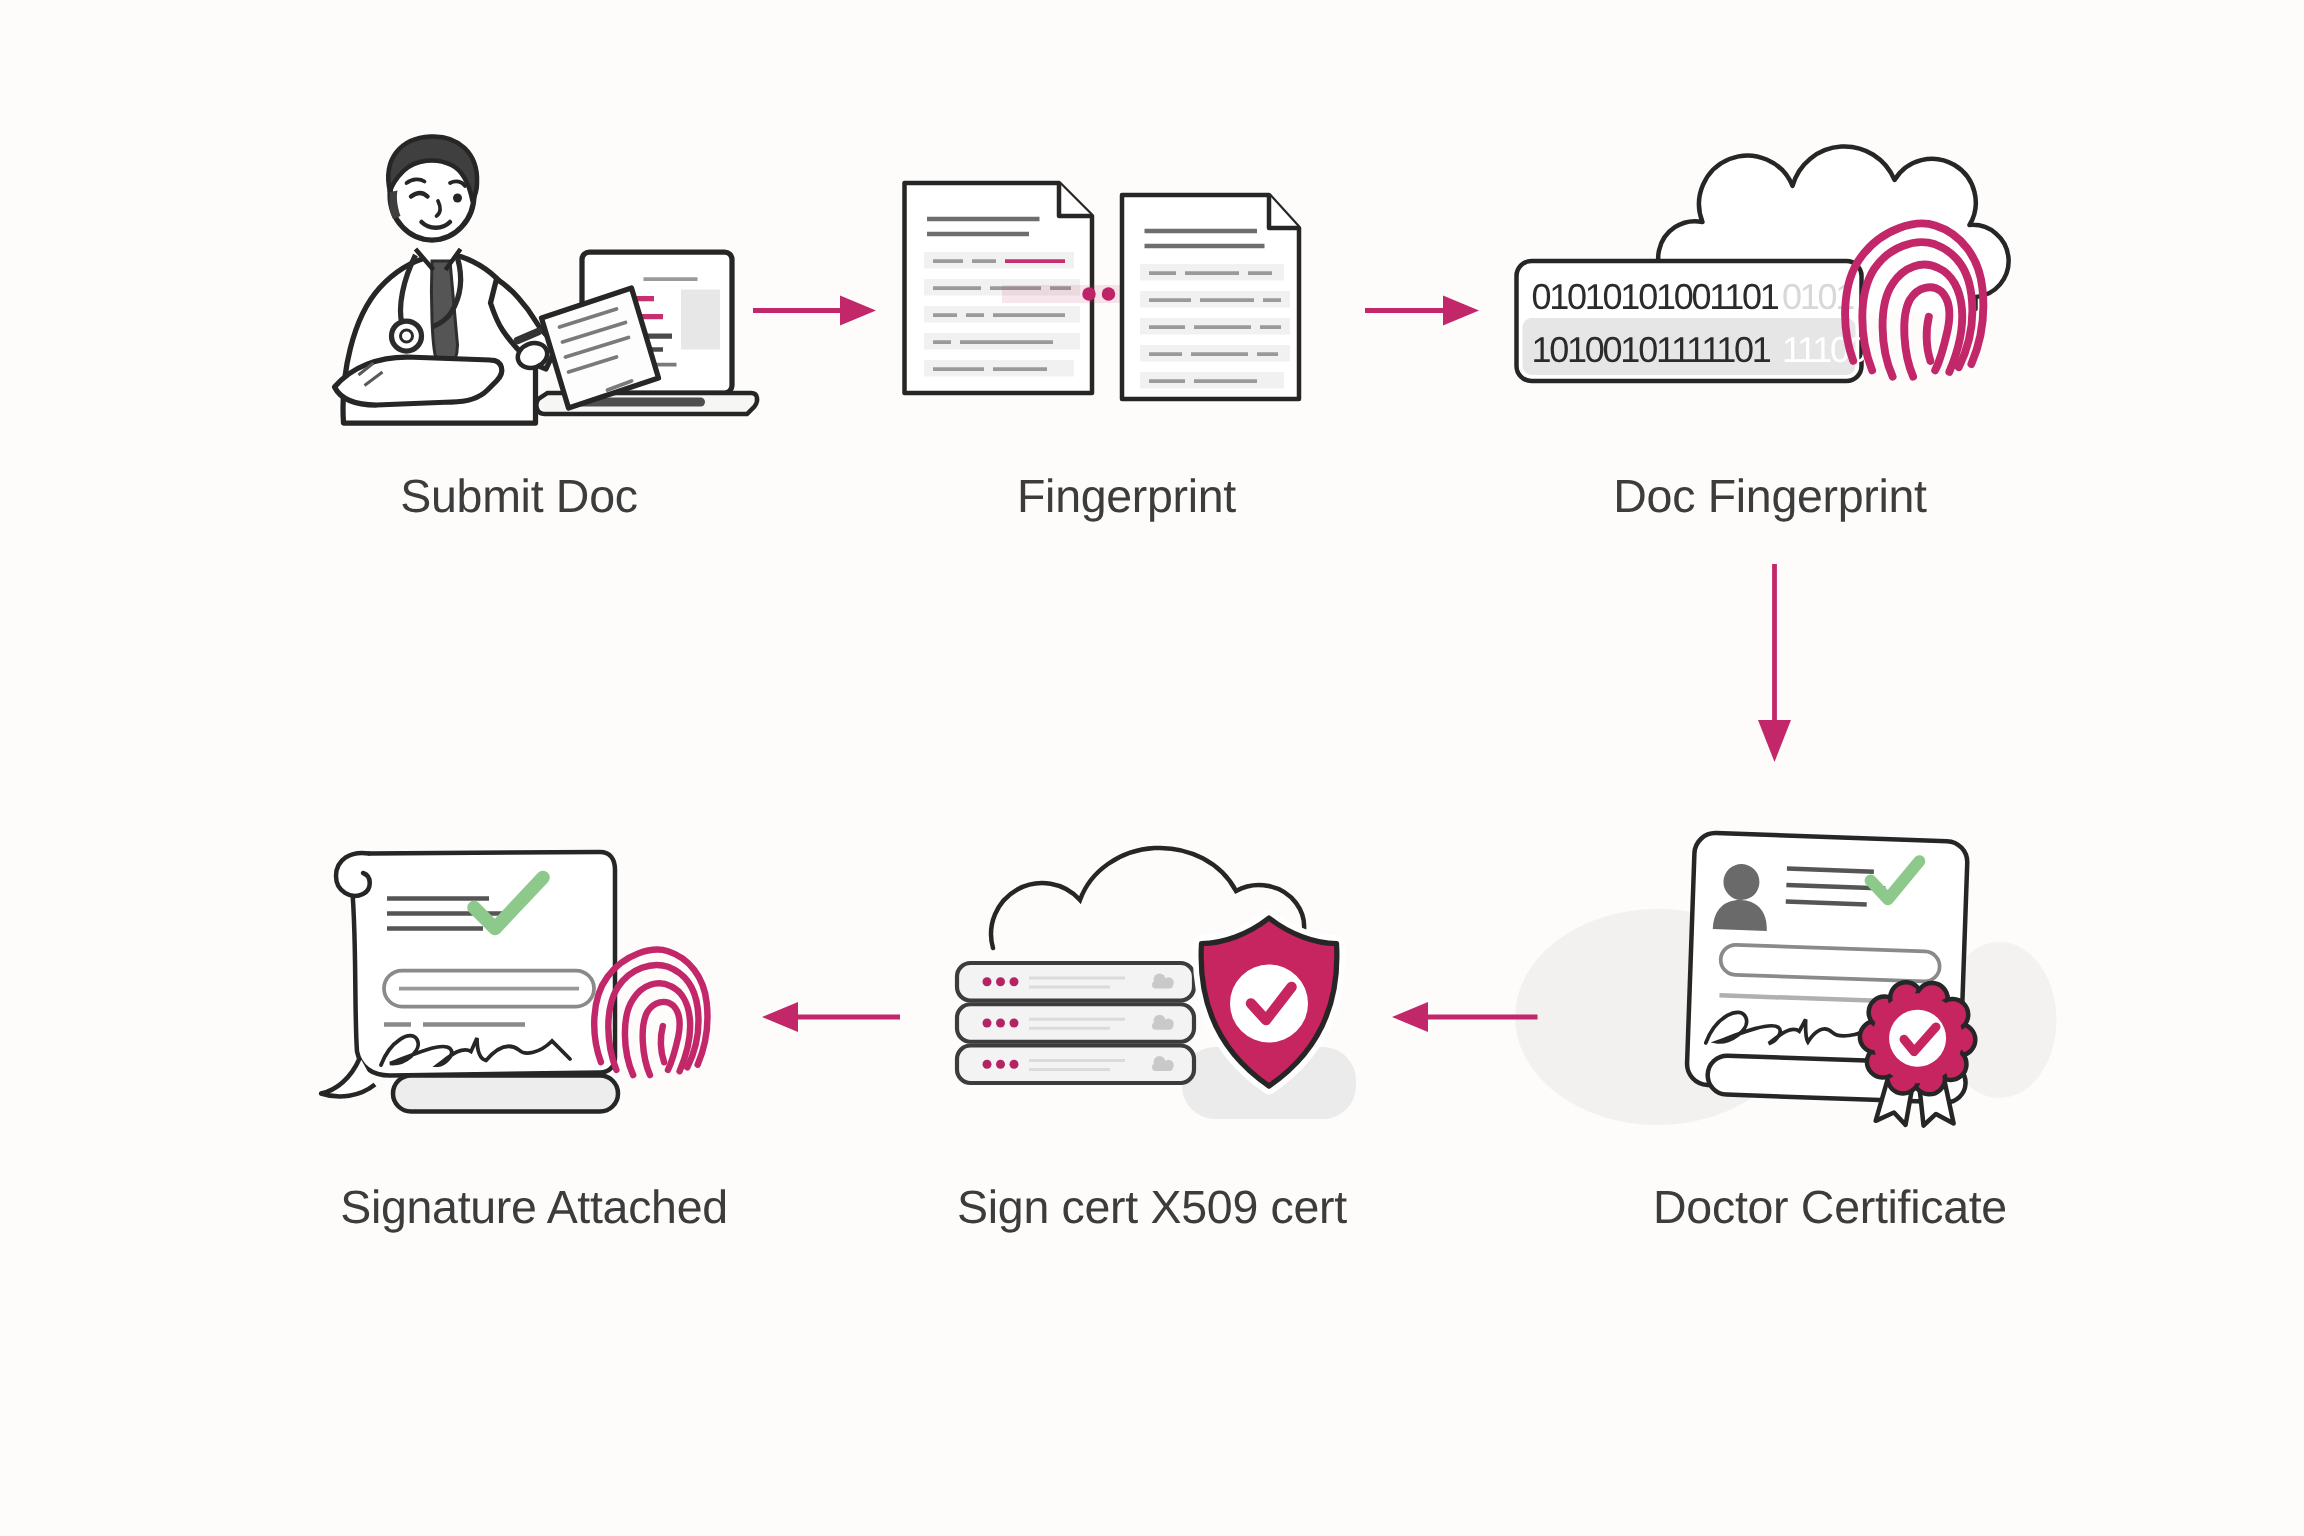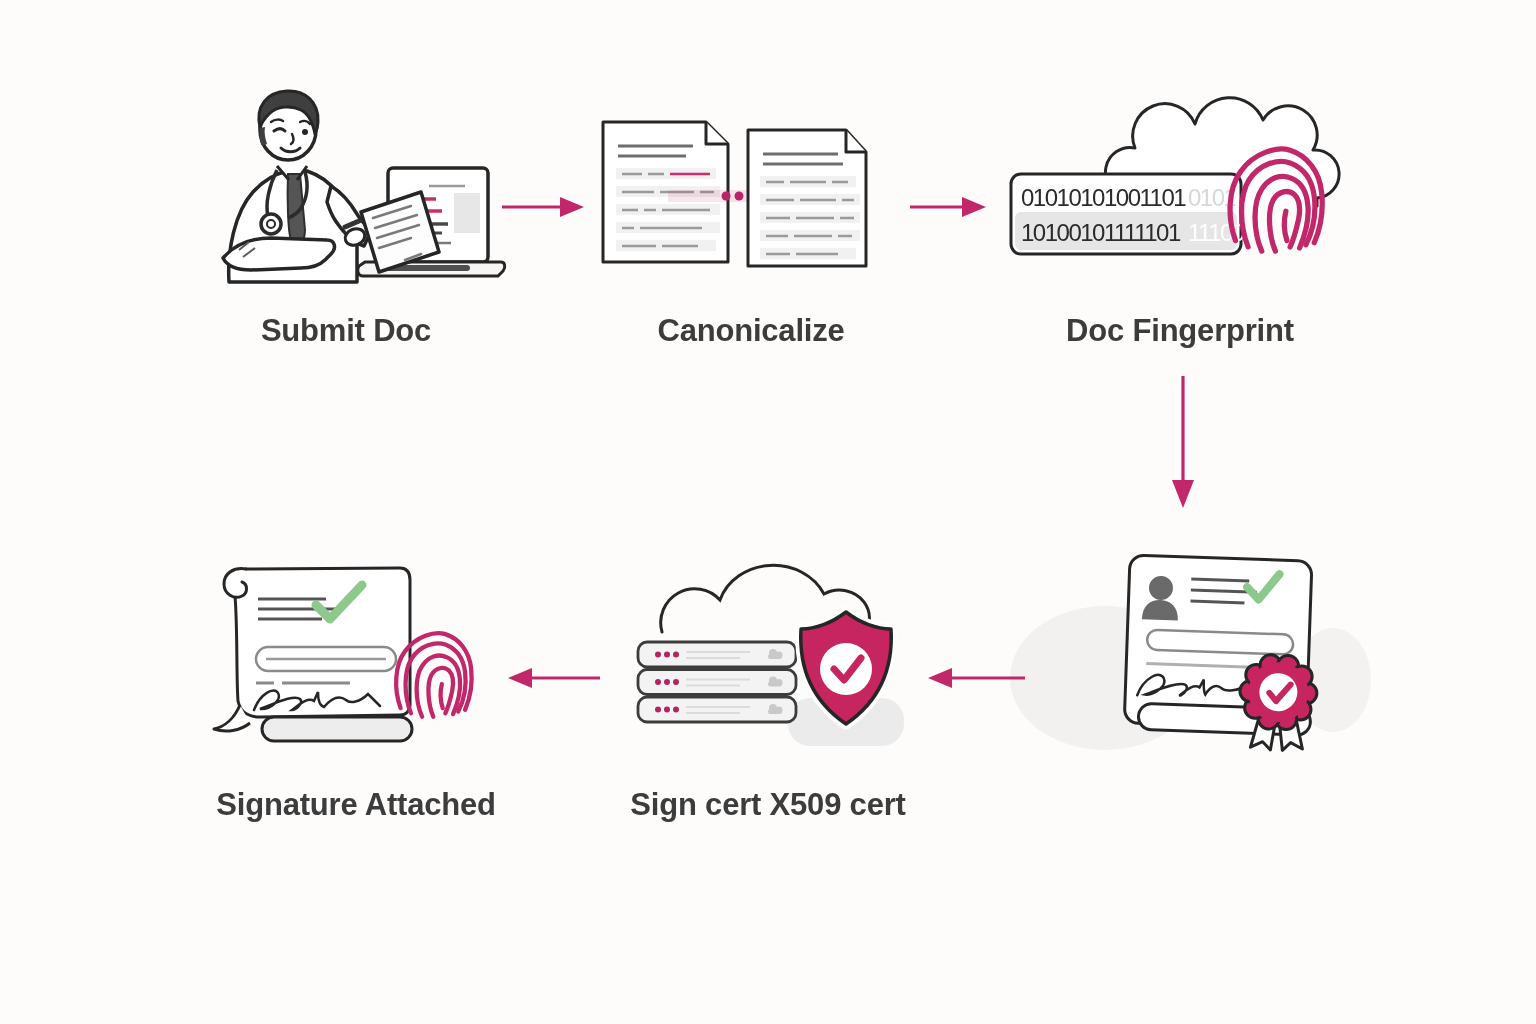--- a/index.html
+++ b/index.html
@@ -6,21 +6,20 @@
   .stage{
     position:relative;width:1536px;height:1024px;overflow:hidden;
     background:#FDFCFB;font-family:"Liberation Sans",sans-serif;
   }
   .icon{position:absolute;}
   .icon svg{display:block;overflow:visible;}
   .step-label{
     position:absolute;transform:translateX(-50%);
     font-size:31px;line-height:1.2;color:#3C3C3C;letter-spacing:-0.2px;
     white-space:nowrap;
-    font-weight:bold;
   }
   .arrow{position:absolute;}
 </style>
 </head>
 <body>
 
 <svg width="0" height="0" style="position:absolute" aria-hidden="true">
   <symbol id="fp-symbol" viewBox="0 0 100 120" overflow="visible">
     <g fill="none" stroke="currentColor" stroke-width="5" stroke-linecap="round">
       <path d="M10,92 C2,70 3,42 15,26 C28,8 50,2 62,6 C78,11 90,26 92,46 C94,64 91,80 85,94"></path>
@@ -258,24 +257,25 @@
         <rect x="62" y="162" width="150" height="24" rx="12" fill="#EDEDED" stroke="#262626" stroke-width="3"></rect>
         <path d="M54,155 C60,139 74,131 78,138 C82,145 70,155 60,154 C74,149 94,139 100,144 C104,148 96,155 92,155 C100,149 108,142 114,146 L118,137 C118,145 120,151 124,152 C130,145 138,139 146,145 C150,149 160,147 168,139 L180,151" fill="none" stroke="#262626" stroke-width="2.5" stroke-linecap="round"></path>
       </g>
       <g transform="translate(192,74) scale(0.86)" color="#C2276A">
         <use href="#fp-symbol" width="100" height="120"></use>
       </g>
     </svg>
   </div>
 
   <div class="step-label" style="left:346px;top:312px">Submit Doc</div>
-  <div class="step-label" style="left:751px;top:312px">Canonicalize</div>
+  <div class="step-label" style="left:751px;top:312px">Fingerprint</div>
   <div class="step-label" style="left:356px;top:786px">Signature Attached</div>
   <div class="step-label" style="left:1180px;top:312px">Doc Fingerprint</div>
   <div class="step-label" style="left:768px;top:786px">Sign cert X509 cert</div>
+  <div class="step-label" style="left:1220px;top:786px">Doctor Certificate</div>
 
   <svg class="arrow" style="left:500px;top:192px" width="88" height="30">
     <line x1="2" y1="15" x2="62" y2="15" stroke="#C2276A" stroke-width="3.2"></line>
     <polygon points="60,5 84,15 60,25" fill="#C2276A"></polygon>
   </svg>
   <svg class="arrow" style="left:908px;top:192px" width="82" height="30">
     <line x1="2" y1="15" x2="56" y2="15" stroke="#C2276A" stroke-width="3.2"></line>
     <polygon points="54,5 78,15 54,25" fill="#C2276A"></polygon>
   </svg>
   <svg class="arrow" style="left:1168px;top:374px" width="30" height="138">

